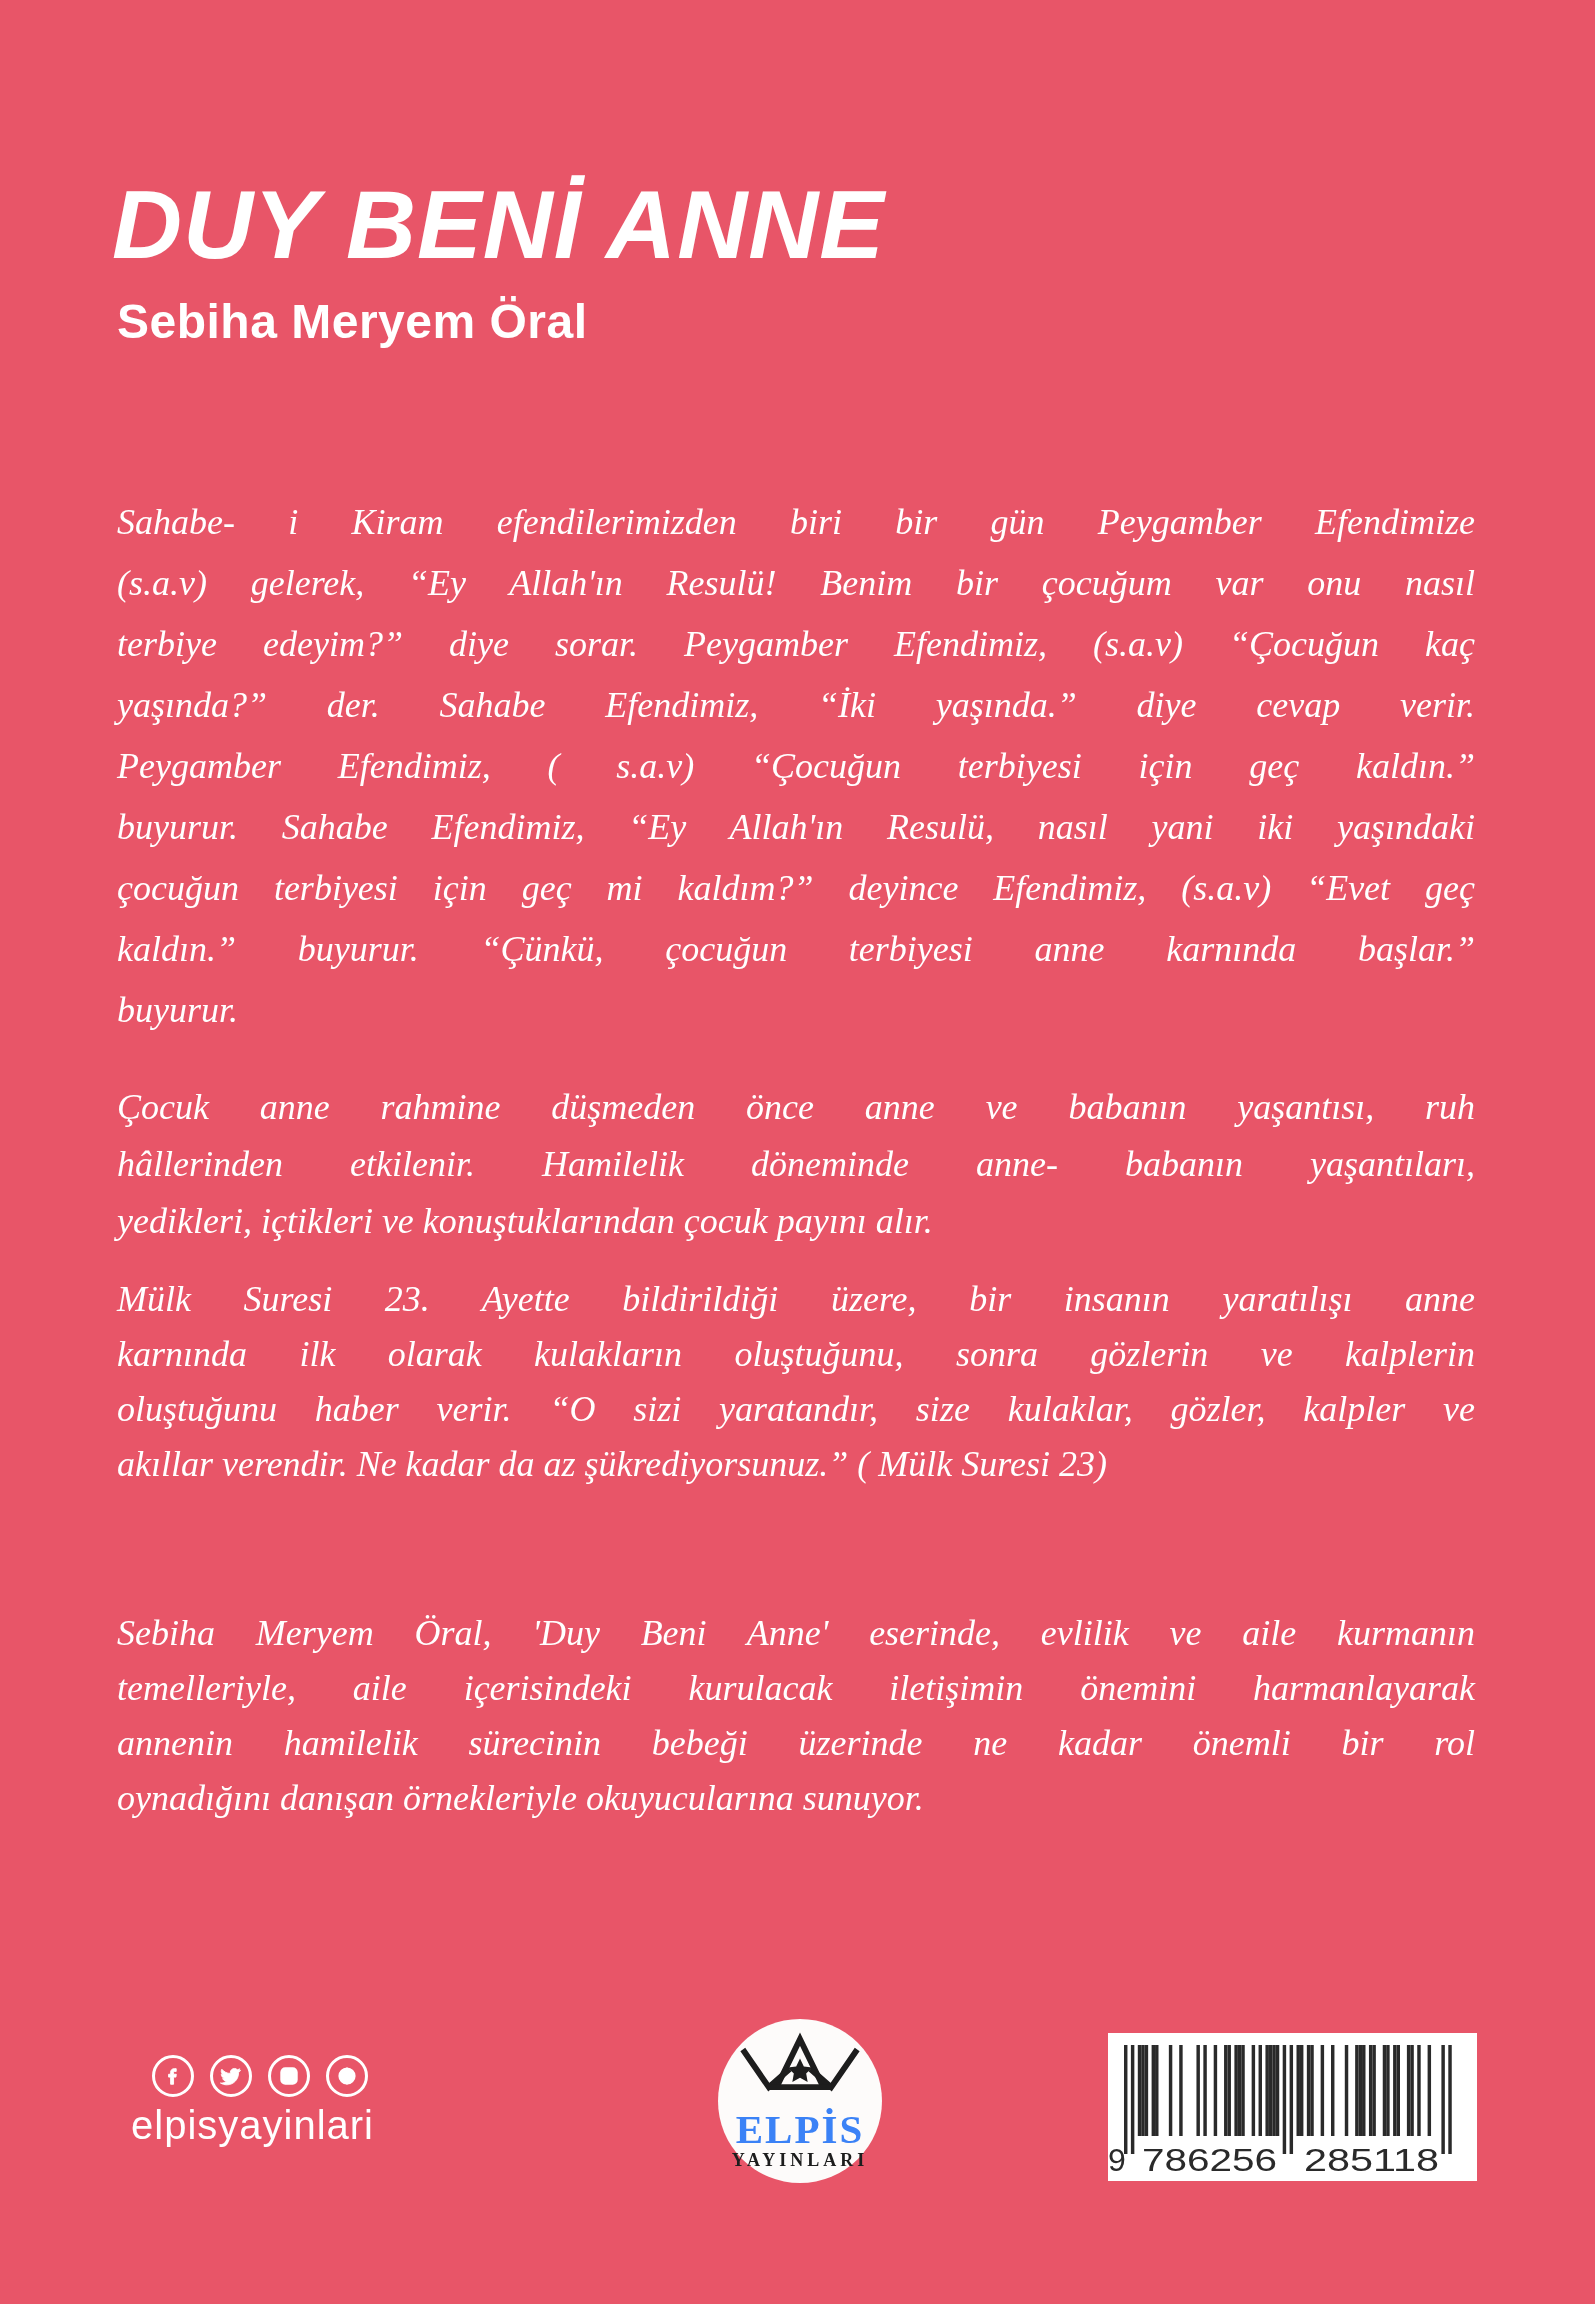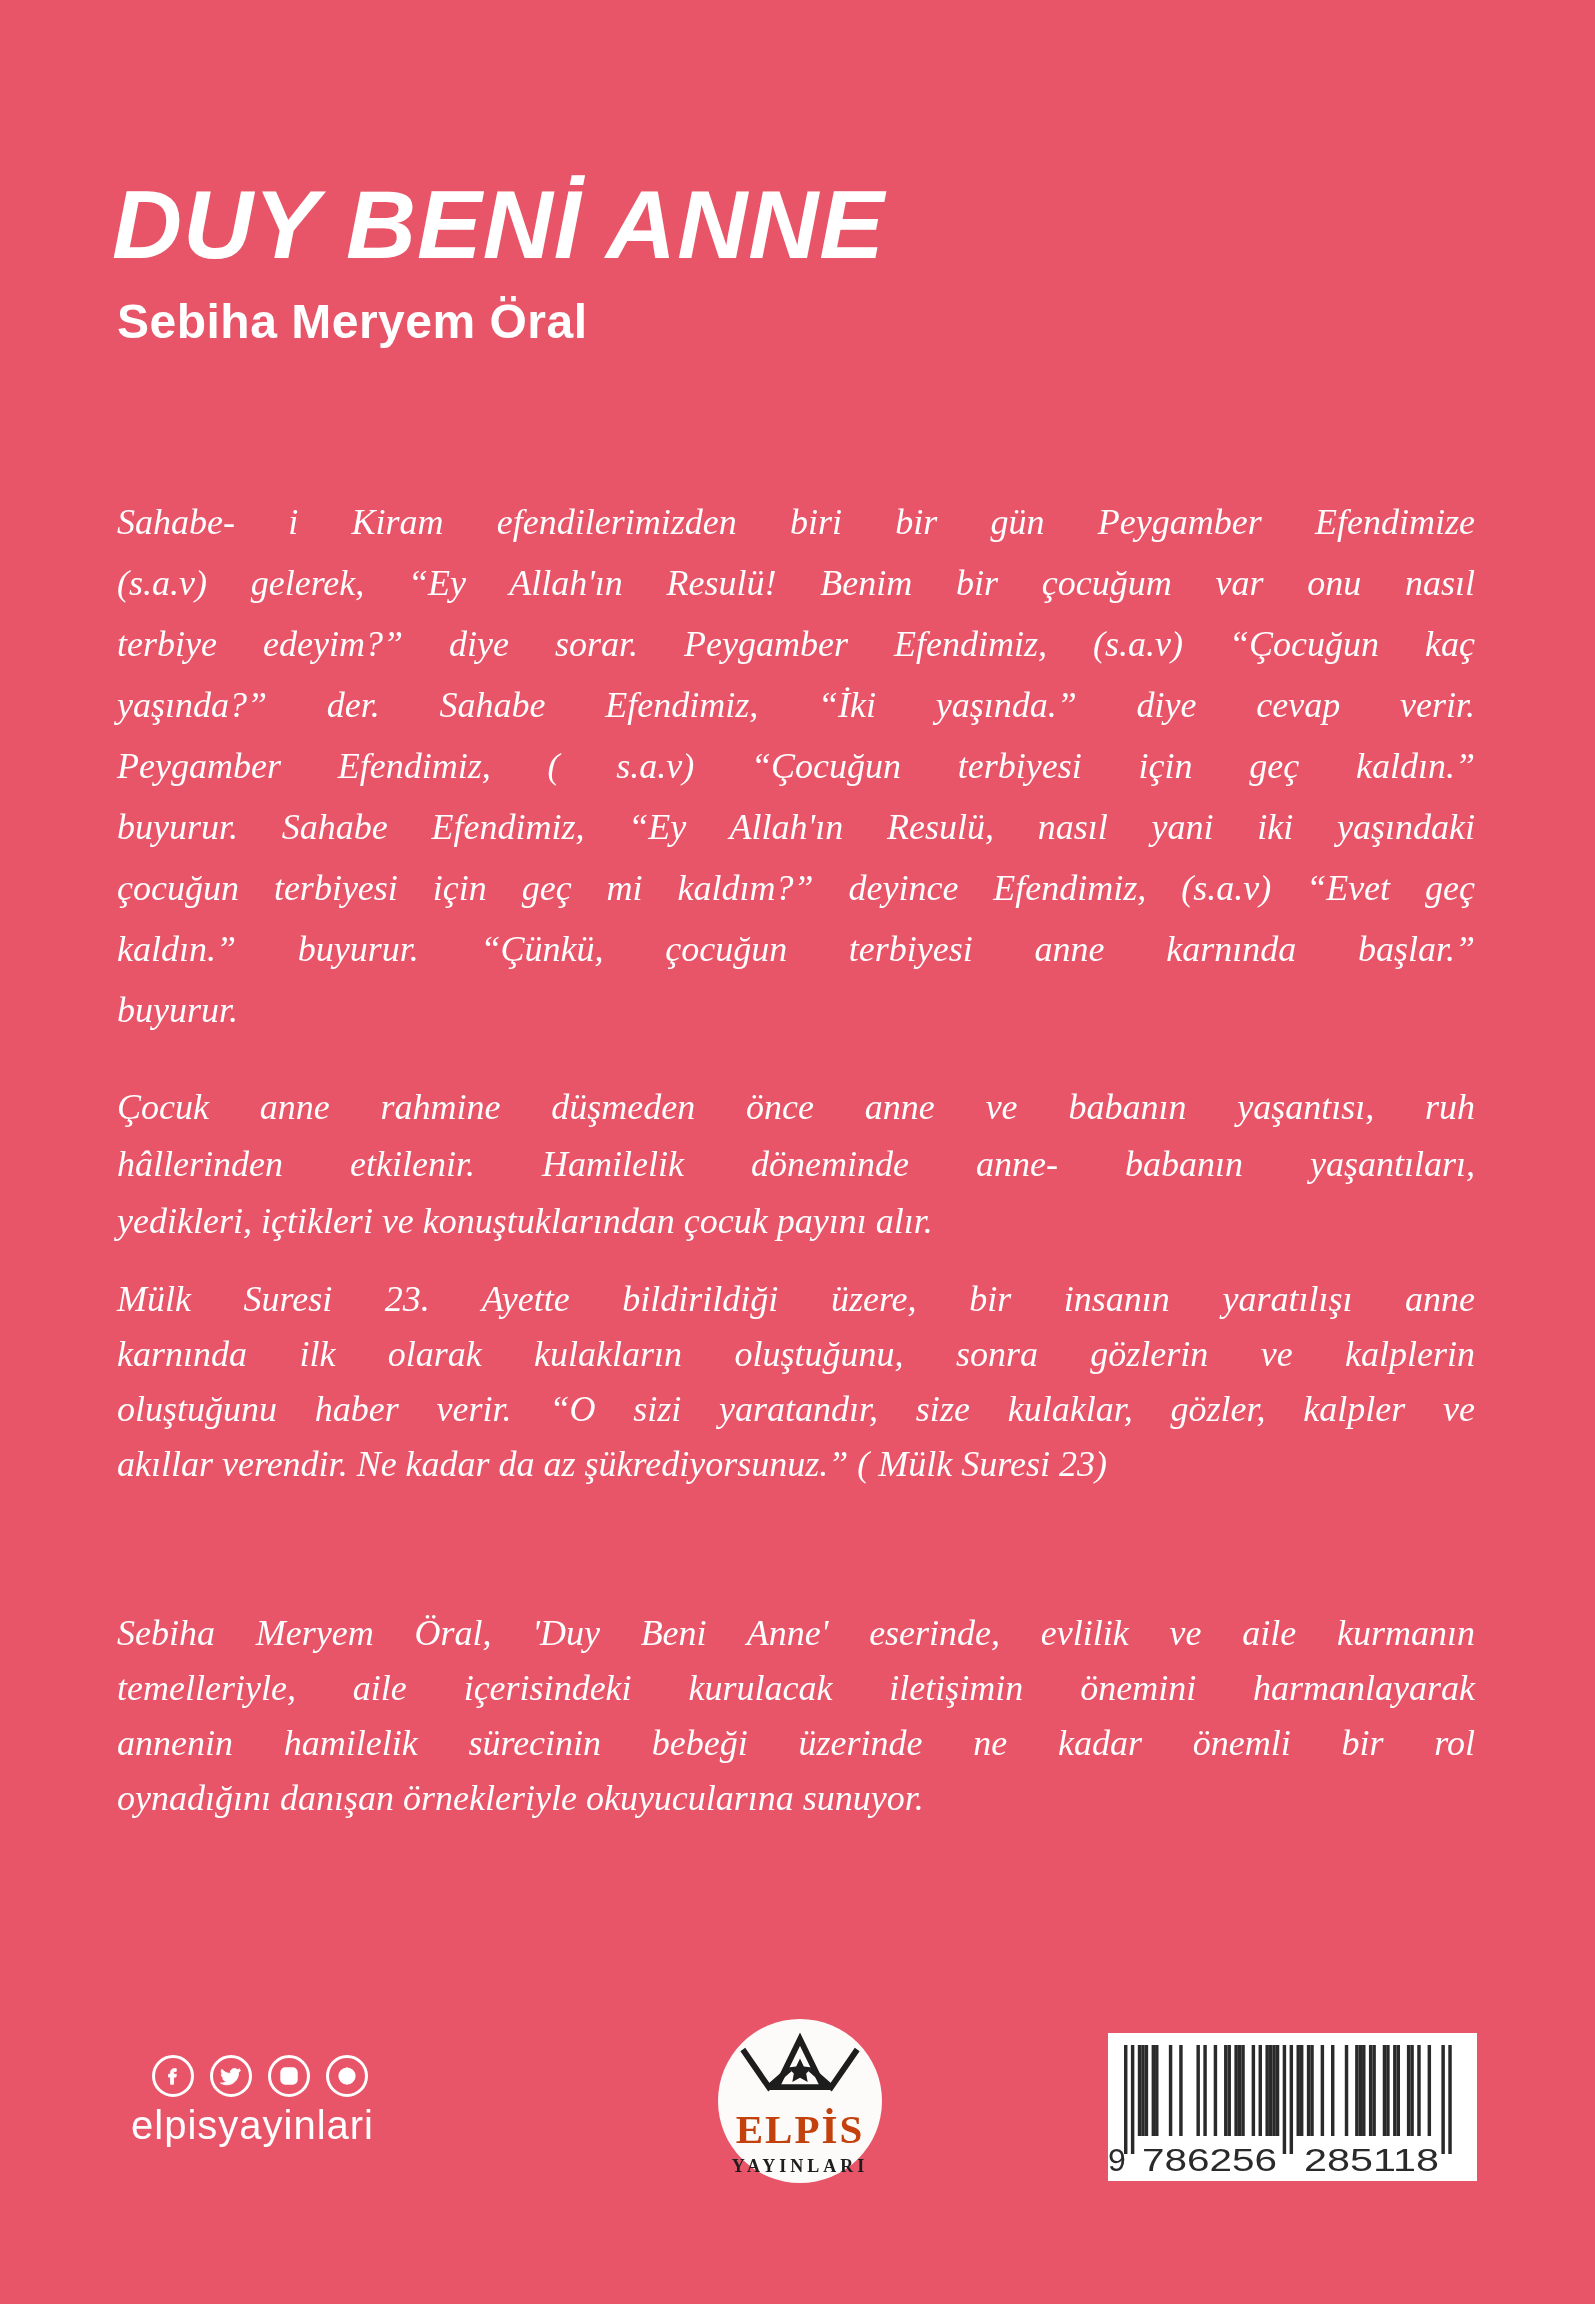--- a/index.html
+++ b/index.html
@@ -46,26 +46,26 @@
     font-size:40px;font-weight:normal;letter-spacing:1px;color:#ffffff;
   }
   .logo-circle{
     position:absolute;left:718px;top:2019px;width:164px;height:164px;
     background:#fdfbfa;border-radius:50%;
   }
   .logo-crown{position:absolute;left:17px;top:8px;width:130px;height:84px;}
   .logo-name{
     position:absolute;left:0;top:86px;width:100%;text-align:center;
     font-family:"Liberation Serif",serif;font-weight:bold;
-    font-size:41px;letter-spacing:2px;color:#c2410c;
+    font-size:41px;letter-spacing:2px;color:#3b82f6;
   }
   .logo-sub{
     position:absolute;left:0;top:131px;width:100%;text-align:center;
     font-family:"Liberation Serif",serif;font-weight:bold;
-    font-size:18px;letter-spacing:4px;color:#1d1d1d;margin-top:6px;
+    font-size:18px;letter-spacing:4px;color:#1d1d1d;
   }
   .barcode-box{
     position:absolute;left:1108px;top:2033px;width:369px;height:148px;
     background:#fff;
   }
 </style>
 </head>
 <body>
 
 <div class="cover">

